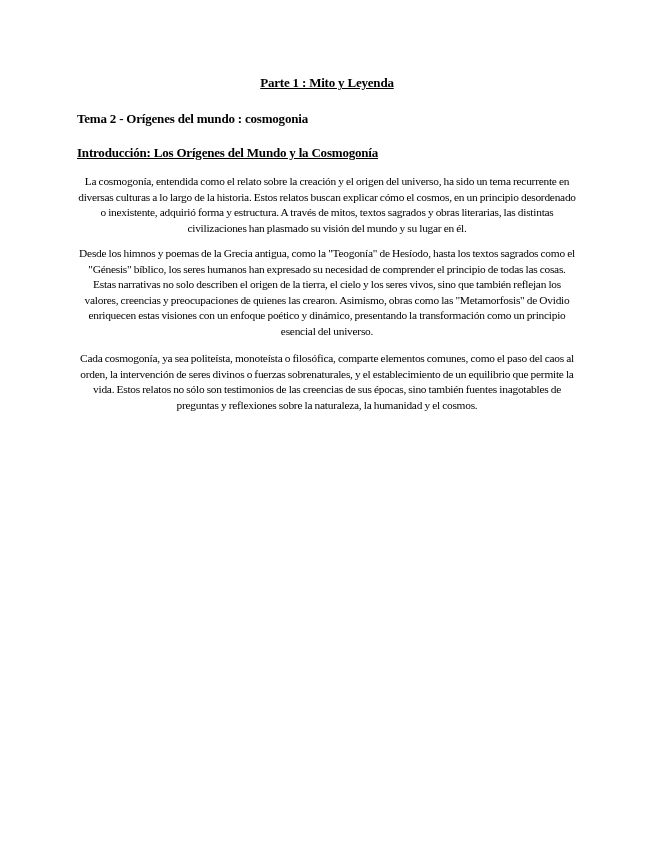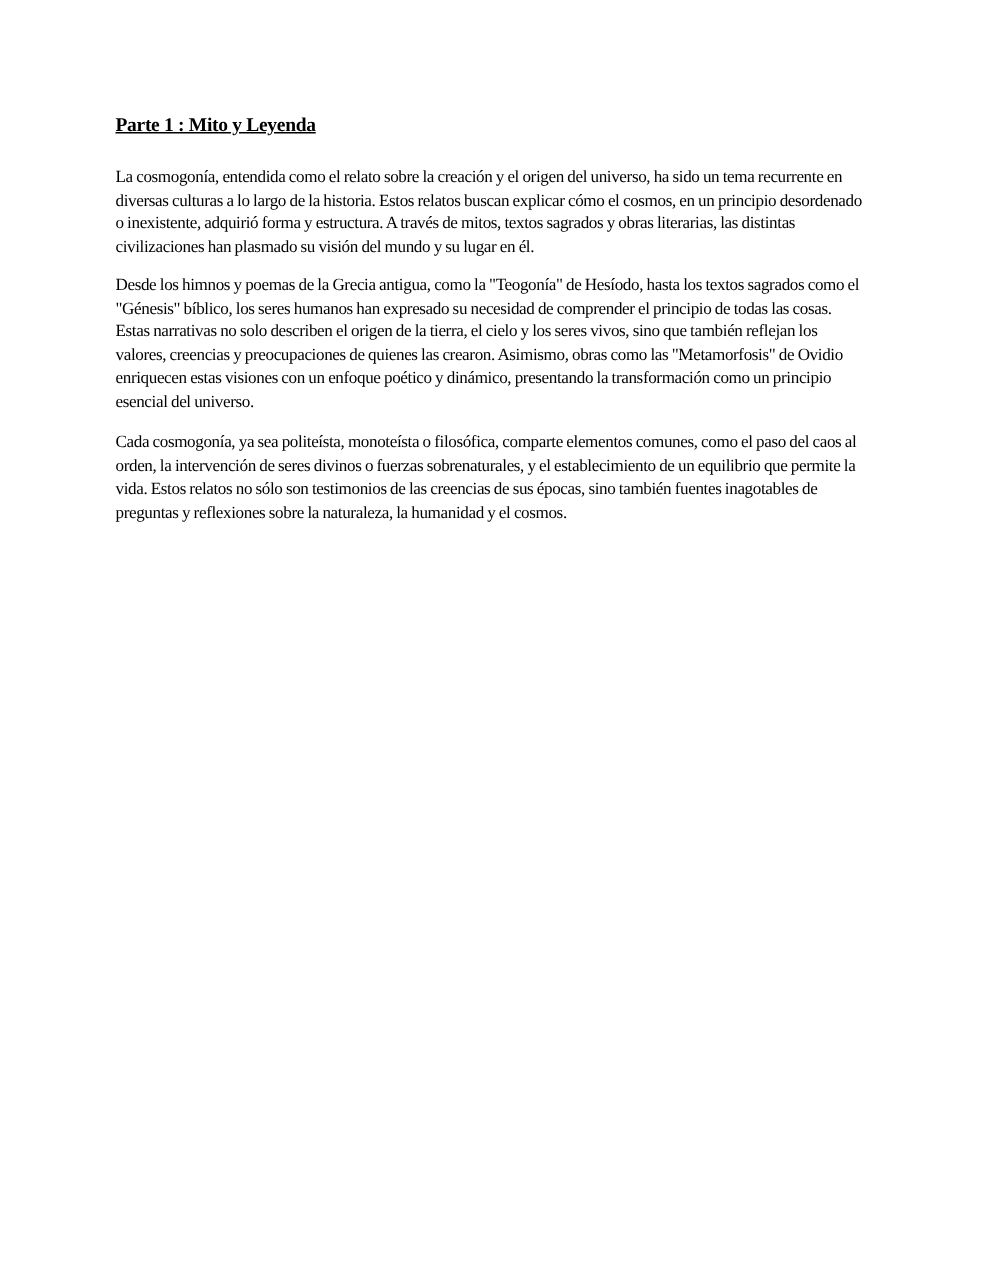--- a/index.html
+++ b/index.html
@@ -15,20 +15,21 @@
       font-family: "Liberation Serif", "DejaVu Serif", serif;
       color: #000000;
     }
     .page {
       position: absolute;
       left: 77px;
       top: 75px;
       width: 500px;
     }
     .part-title {
+      text-align: center;
       font-weight: bold;
       text-decoration: underline;
       font-size: 13px;
       line-height: 16px;
       margin: 0 0 20px 0;
       letter-spacing: -0.2px;
     }
     .topic-title {
       font-weight: bold;
       font-size: 13px;
@@ -43,23 +44,26 @@
       line-height: 16px;
       margin: 0 0 13px 0;
       letter-spacing: -0.2px;
     }
     .para {
       font-size: 11.4px;
       line-height: 15.5px;
       margin: 0 0 10px 0;
       letter-spacing: -0.25px;
       word-spacing: -0.3px;
+      text-align: center;
     }
   </style>
 </head>
 <body>
 
 <div class="page">
   <p class="part-title">Parte 1 : Mito y Leyenda</p>
+  <p class="topic-title">Tema 2 - Orígenes del mundo : cosmogonia</p>
+  <p class="intro-title">Introducción: Los Orígenes del Mundo y la Cosmogonía</p>
   <p class="para">La cosmogonía, entendida como el relato sobre la creación y el origen del universo, ha sido un tema recurrente en diversas culturas a lo largo de la historia. Estos relatos buscan explicar cómo el cosmos, en un principio desordenado o inexistente, adquirió forma y estructura. A través de mitos, textos sagrados y obras literarias, las distintas civilizaciones han plasmado su visión del mundo y su lugar en él.</p>
   <p class="para" style="margin-bottom:12px;">Desde los himnos y poemas de la Grecia antigua, como la "Teogonía" de Hesíodo, hasta los textos sagrados como el "Génesis" bíblico, los seres humanos han expresado su necesidad de comprender el principio de todas las cosas. Estas narrativas no solo describen el origen de la tierra, el cielo y los seres vivos, sino que también reflejan los valores, creencias y preocupaciones de quienes las crearon. Asimismo, obras como las "Metamorfosis" de Ovidio enriquecen estas visiones con un enfoque poético y dinámico, presentando la transformación como un principio esencial del universo.</p>
   <p class="para" style="margin-bottom:12px;">Cada cosmogonía, ya sea politeísta, monoteísta o filosófica, comparte elementos comunes, como el paso del caos al orden, la intervención de seres divinos o fuerzas sobrenaturales, y el establecimiento de un equilibrio que permite la vida. Estos relatos no sólo son testimonios de las creencias de sus épocas, sino también fuentes inagotables de preguntas y reflexiones sobre la naturaleza, la humanidad y el cosmos.</p>
 </div>
 
 </body></html>

